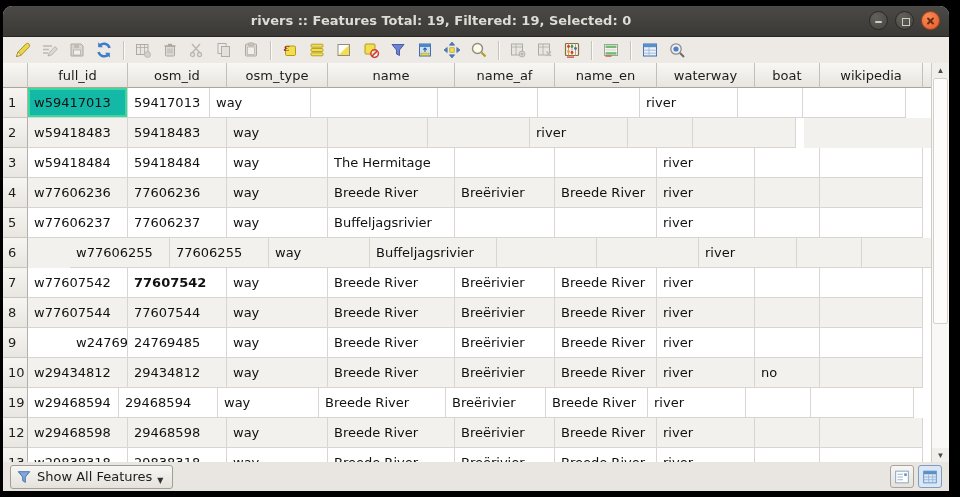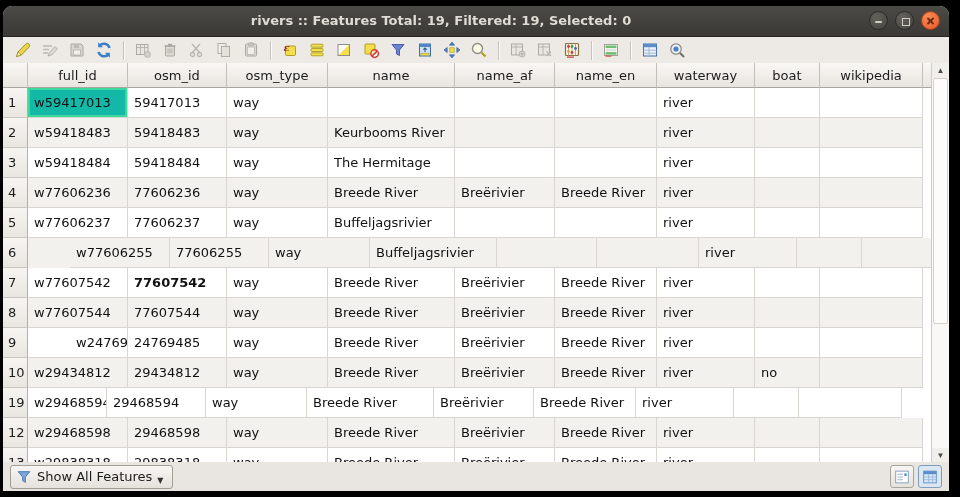--- a/index.html
+++ b/index.html
@@ -283,36 +283,35 @@
           <div class="hcell" style="width: 100px;">name_af</div>
           <div class="hcell" style="width: 102px;">name_en</div>
           <div class="hcell" style="width: 98px; text-align: right;">waterway</div>
           <div class="hcell" style="width: 65px;">boat</div>
           <div class="hcell" style="width: 103px;">wikipedia</div>
           <div class="hfill"></div>
         </div>
         <div class="trow">
           <div class="ncell">1</div>
           <div class="tcell sel" style="width: 100px;">w59417013</div>
-          <div class="tcell" style="width: 99px;">59417013</div>
+          <div class="tcell" style="width: 82px;">59417013</div>
           <div class="tcell" style="width: 101px;">way</div>
           <div class="tcell" style="width: 127px;"></div>
           <div class="tcell" style="width: 100px;"></div>
           <div class="tcell" style="width: 102px;"></div>
           <div class="tcell" style="width: 98px;">river</div>
           <div class="tcell" style="width: 65px;"></div>
           <div class="tcell" style="width: 103px;"></div>
           <div class="fillcell"></div>
         </div>
         <div class="trow alt">
           <div class="ncell">2</div>
           <div class="tcell" style="width: 100px;">w59418483</div>
           <div class="tcell" style="width: 99px;">59418483</div>
           <div class="tcell" style="width: 101px;">way</div>
-          <div class="tcell" style="width: 127px;">Keurbooms River</div>
           <div class="tcell" style="width: 100px;"></div>
           <div class="tcell" style="width: 102px;"></div>
           <div class="tcell" style="width: 98px;">river</div>
           <div class="tcell" style="width: 65px;"></div>
           <div class="tcell" style="width: 103px;"></div>
           <div class="fillcell"></div>
         </div>
         <div class="trow">
           <div class="ncell">3</div>
           <div class="tcell" style="width: 100px;">w59418484</div>
@@ -412,21 +411,21 @@
           <div class="tcell" style="width: 127px;">Breede River</div>
           <div class="tcell" style="width: 100px;">Breërivier</div>
           <div class="tcell" style="width: 102px;">Breede River</div>
           <div class="tcell" style="width: 98px;">river</div>
           <div class="tcell" style="width: 65px;">no</div>
           <div class="tcell" style="width: 103px;"></div>
           <div class="fillcell"></div>
         </div>
         <div class="trow">
           <div class="ncell">19</div>
-          <div class="tcell" style="width: 79px;">w29468594</div>
+          <div class="tcell" style="width: 91px;">w29468594</div>
           <div class="tcell" style="width: 99px;">29468594</div>
           <div class="tcell" style="width: 101px;">way</div>
           <div class="tcell" style="width: 127px;">Breede River</div>
           <div class="tcell" style="width: 100px;">Breërivier</div>
           <div class="tcell" style="width: 102px;">Breede River</div>
           <div class="tcell" style="width: 98px;">river</div>
           <div class="tcell" style="width: 65px;"></div>
           <div class="tcell" style="width: 103px;"></div>
           <div class="fillcell"></div>
         </div>

